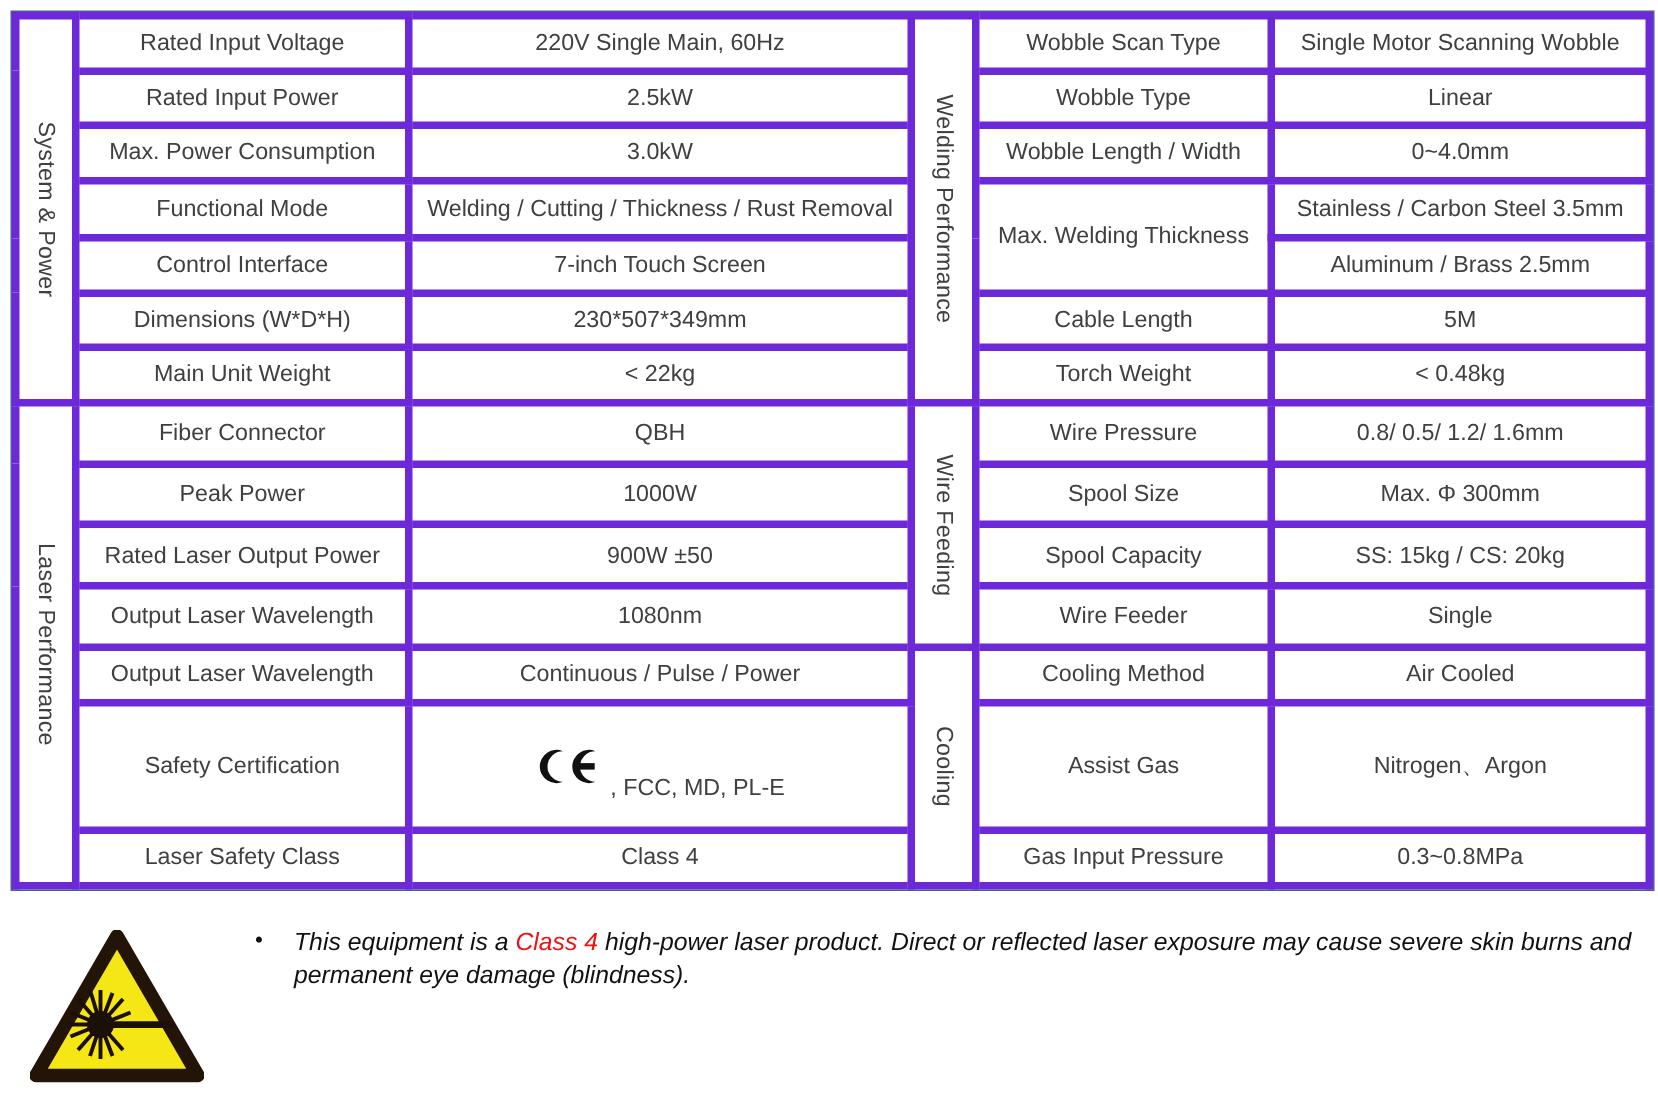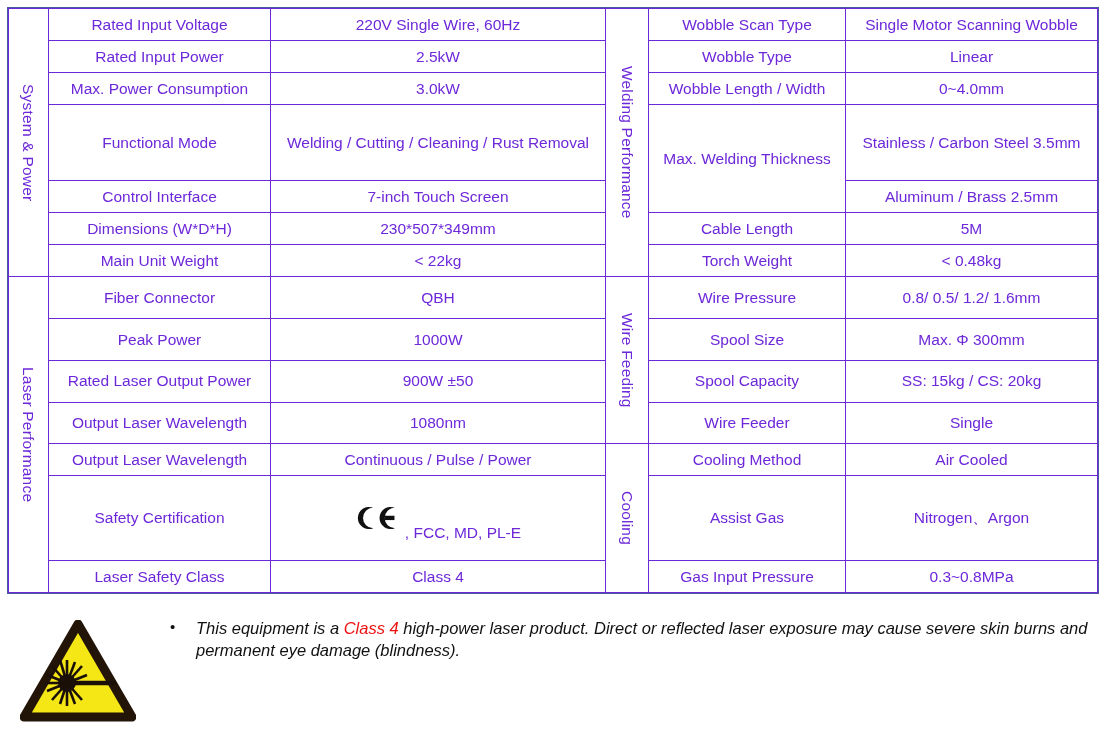--- a/index.html
+++ b/index.html
@@ -23,27 +23,27 @@
     width: 1089px;
     height: 585px;
   }
   table.spec {
     width: 1089px;
     height: 585px;
     border-collapse: collapse;
     table-layout: fixed;
   }
   table.spec td {
-    border: 1px solid #6d28d9;
+    border: 5px solid #6d28d9;
     padding: 0 4px;
     text-align: center;
     vertical-align: middle;
     font-size: 15.5px;
     line-height: 1.12;
-    color: #6d28d9;
+    color: #404040;
     background: #ffffff;
     white-space: nowrap;
     overflow: hidden;
   }
   
   table.spec {
     outline: 1px solid #4A5A9B;
   }
 
   
@@ -141,40 +141,40 @@
         <col class="c-lab">
         <col class="c-val">
       <col class="c-sec2">
         <col class="c-lab2">
         <col class="c-val2">
     </colgroup>
     <tbody id="spec-body">
         <tr>
           <td class="section" rowspan="7">System &amp; Power</td>
           <td>Rated Input Voltage</td>
-          <td>220V Single Wire, 60Hz</td>
+          <td>220V Single Main, 60Hz</td>
           <td class="section" rowspan="7">Welding Performance</td>
           <td>Wobble Scan Type</td>
           <td>Single Motor Scanning Wobble</td>
         </tr>
         <tr>
           <td>Rated Input Power</td>
           <td>2.5kW</td>
           <td>Wobble Type</td>
           <td>Linear</td>
         </tr>
         <tr>
           <td>Max. Power Consumption</td>
           <td>3.0kW</td>
           <td>Wobble Length / Width</td>
           <td>0~4.0mm</td>
         </tr>
         <tr>
           <td>Functional Mode</td>
-          <td>Welding / Cutting / Cleaning / Rust Removal</td>
+          <td>Welding / Cutting / Thickness / Rust Removal</td>
           <td rowspan="2">Max. Welding Thickness</td>
           <td>Stainless / Carbon Steel 3.5mm</td>
         </tr>
         <tr>
           <td>Control Interface</td>
           <td>7-inch Touch Screen</td>
           <td>Aluminum / Brass 2.5mm</td>
         </tr>
         <tr>
           <td>Dimensions (W*D*H)</td>

